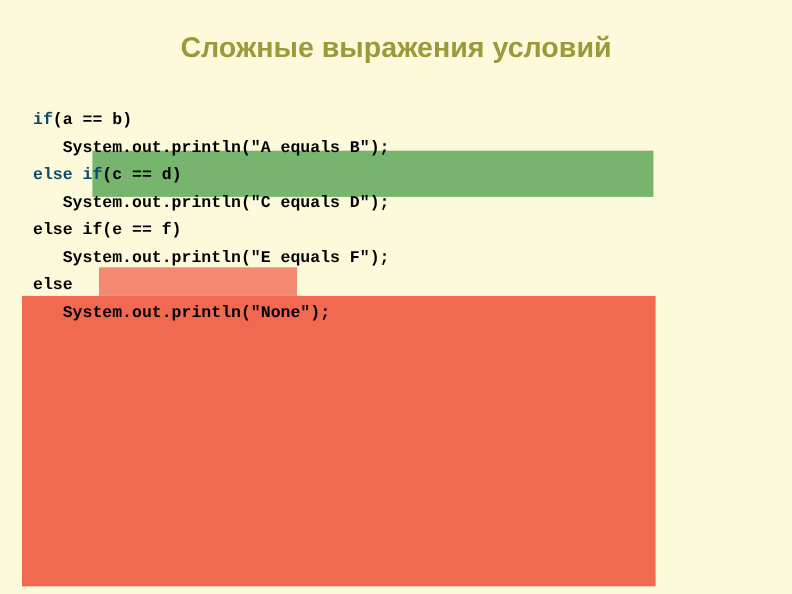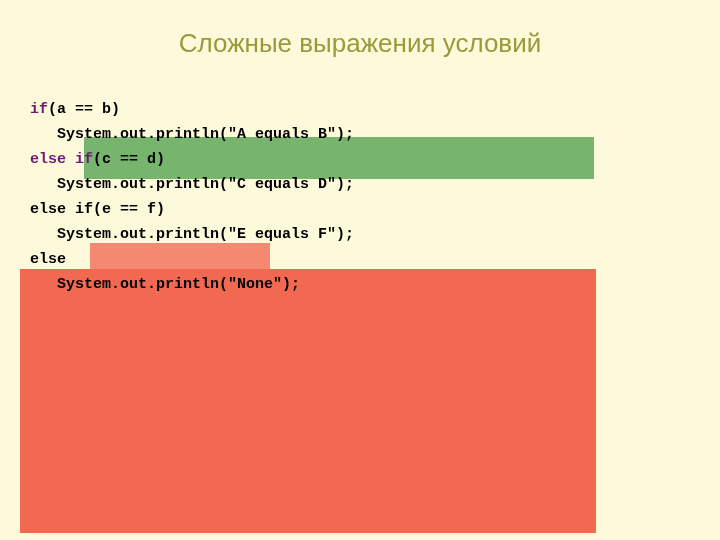--- a/index.html
+++ b/index.html
@@ -12,21 +12,21 @@
       height: 540px;
       background: #fcfadb;
       font-family: Arial, sans-serif;
       position: relative;
       overflow: hidden;
     }
     .title {
       text-align: center;
       font-size: 26px;
       color: #9a9a3a;
-      font-weight: normal;
+      font-weight: bold;
       padding-top: 28px;
       padding-bottom: 38px;
     }
     .code-area {
       position: relative;
       margin-left: 30px;
       width: 620px;
     }
     .green-block {
       position: absolute;
@@ -59,21 +59,21 @@
       position: relative;
       z-index: 1;
       font-family: "Courier New", Courier, monospace;
       font-size: 15px;
       font-weight: bold;
       line-height: 25px;
       color: #000;
       white-space: pre;
     }
     .kw {
-      color: #701a75;
+      color: #0c4a6e;
     }
   </style>
 </head>
 <body>
 
 <div class="title">Сложные выражения условий</div>
 
 <div class="code-area">
   <div class="green-block"></div>
   <div class="orange-block"></div>

